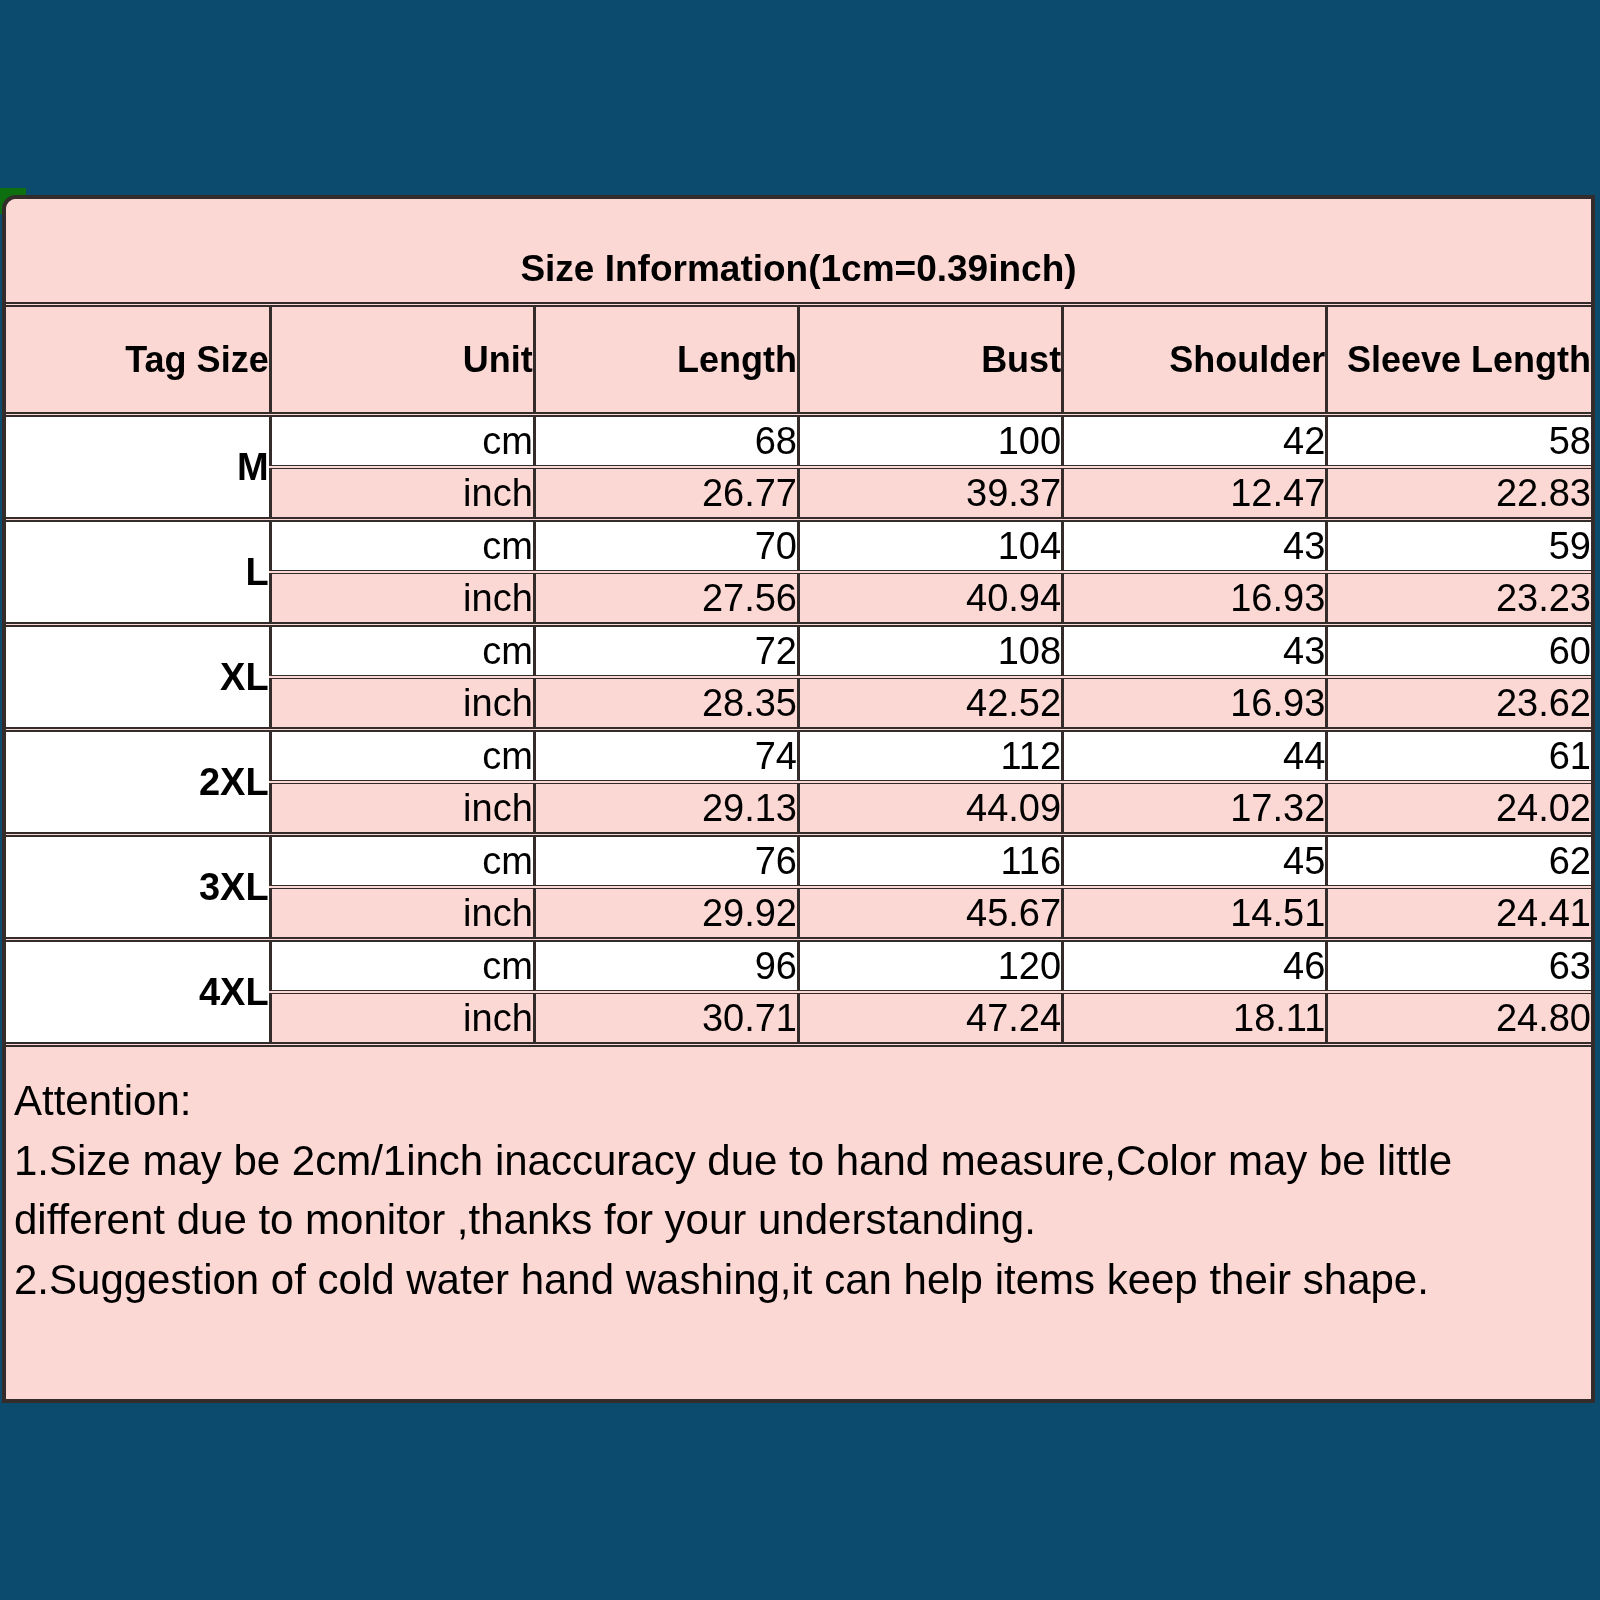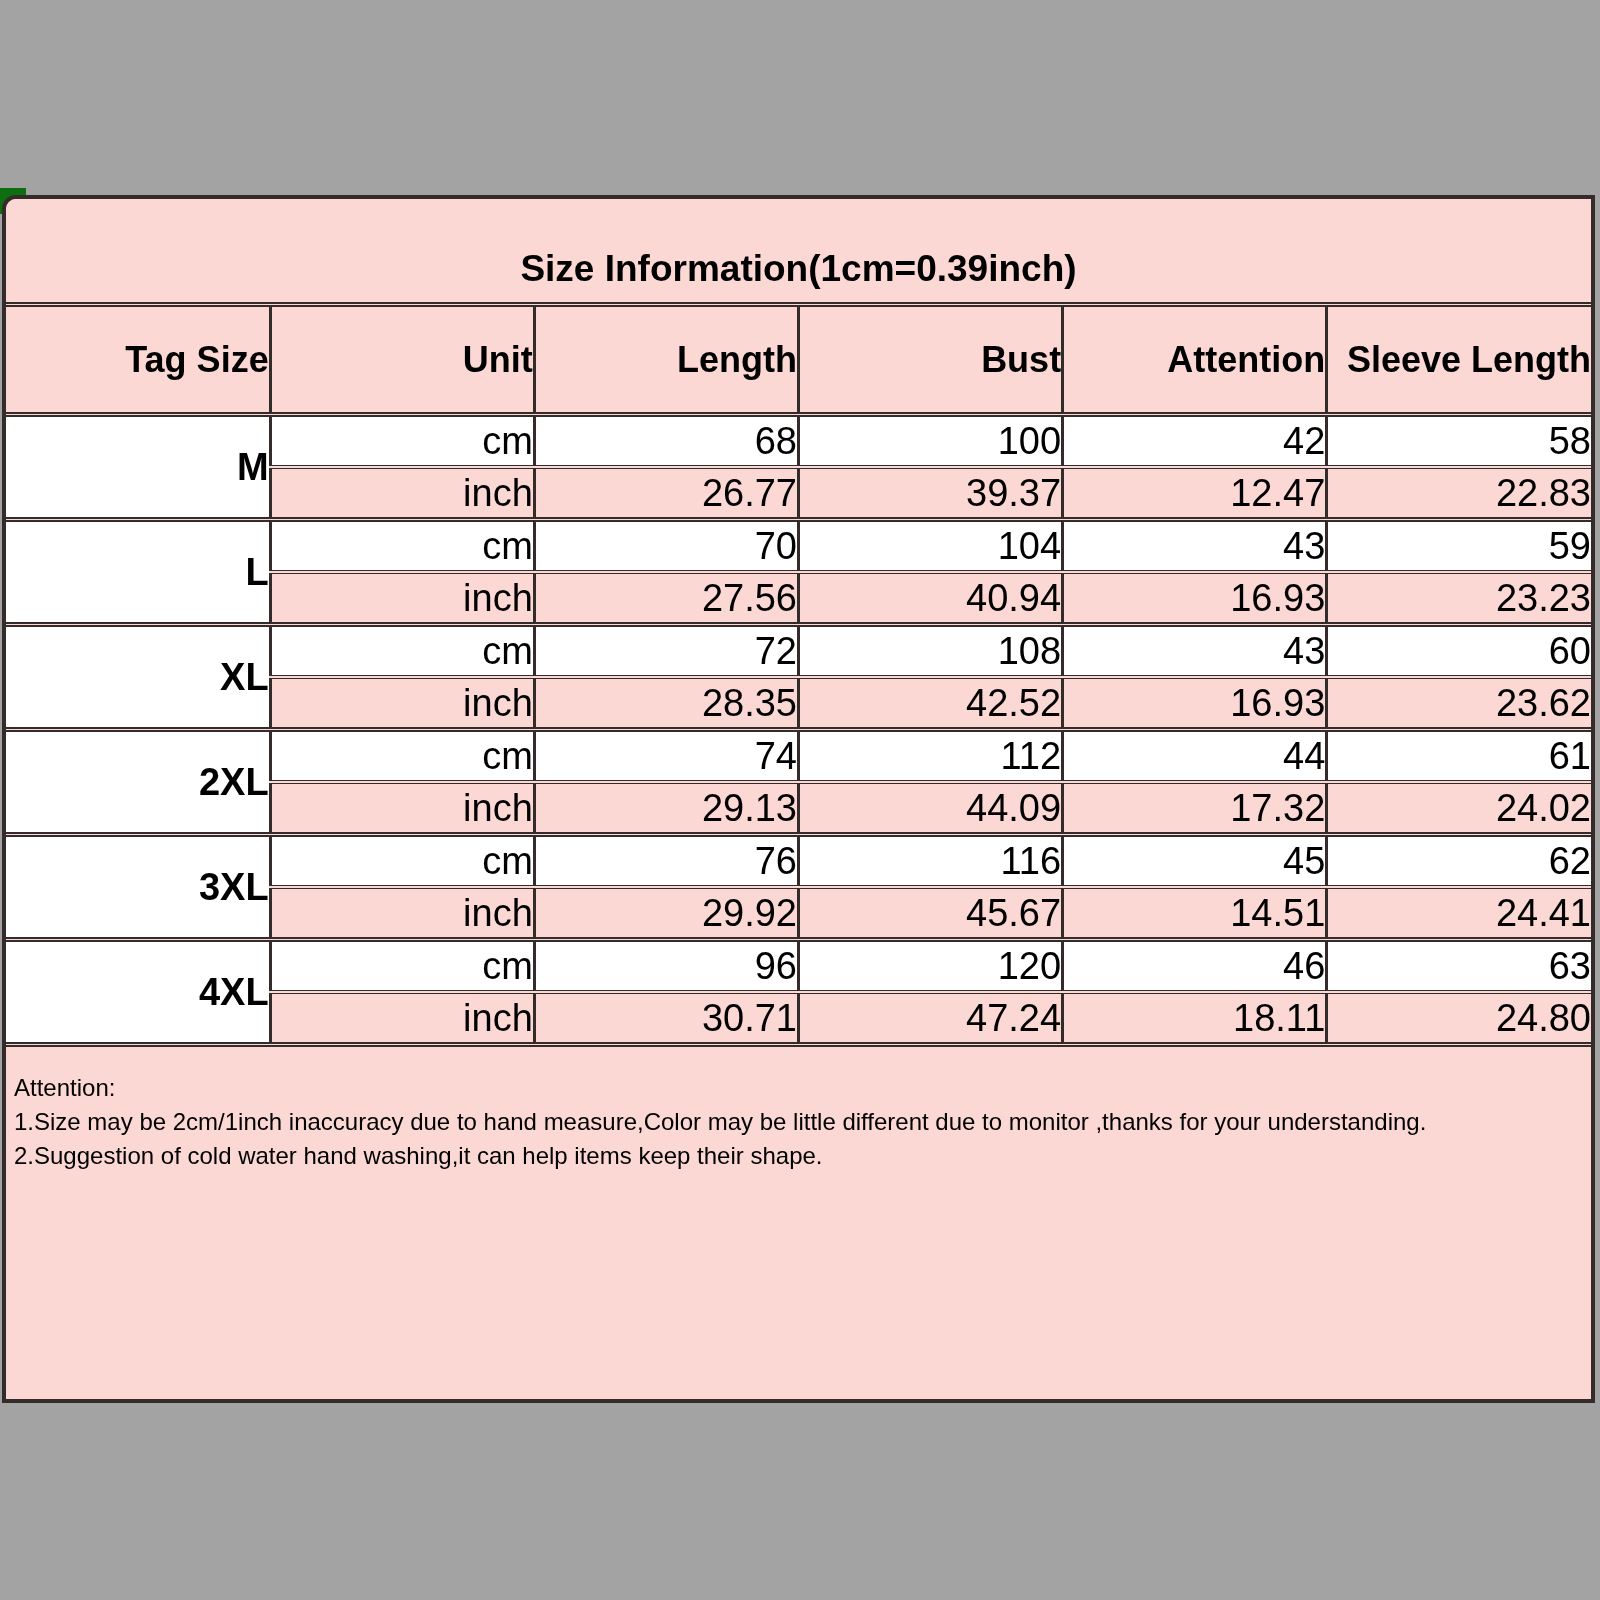--- a/index.html
+++ b/index.html
@@ -1,20 +1,20 @@
 <!DOCTYPE html>
 <html><head>
 <meta charset="utf-8">
 <style>
   html, body { margin: 0; padding: 0; background: #ffffff; }
   .screen {
     position: relative;
     width: 1600px;
     height: 1600px;
-    background: #a3a3a3;
+    background: #0c4a6e;
     overflow: hidden;
     font-family: "Liberation Sans", sans-serif;
     color: #000000;
   }
   .green-corner {
     position: absolute;
     left: 0;
     top: 188px;
     width: 26px;
     height: 26px;
@@ -98,21 +98,21 @@
   td.tag-cell {
     background: #ffffff !important;
     font-weight: bold;
     font-size: 40px;
     border-bottom: 5px double #332c2a !important;
   }
   .attention {
     flex: 1;
     background: #fbd8d4;
     padding: 24px 10px 0 8px;
-    font-size: 24px;
+    font-size: 42px;
     line-height: 1.42;
   }
   .attention p { margin: 0; }
 </style>
 </head>
 <body>
 
 <div class="screen">
   <div class="green-corner"></div>
 
@@ -121,21 +121,21 @@
     <div class="title-row">Size Information(1cm=0.39inch)</div>
 
 
     <table class="size-table">
       <thead>
         <tr>
           <th>Tag Size</th>
           <th>Unit</th>
           <th>Length</th>
           <th>Bust</th>
-          <th>Attention</th>
+          <th>Shoulder</th>
           <th>Sleeve Length</th>
         </tr>
       </thead>
       <tbody>
           <tr class="cm-row">
             <td class="tag-cell" rowspan="2">M</td>
             <td>cm</td>
             <td>68</td>
             <td>100</td>
             <td>42</td>

